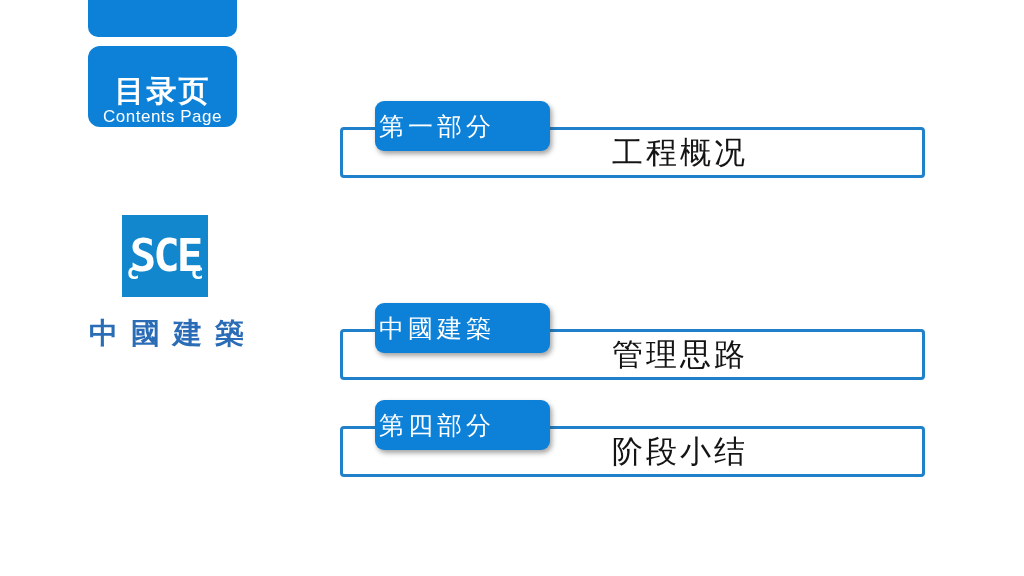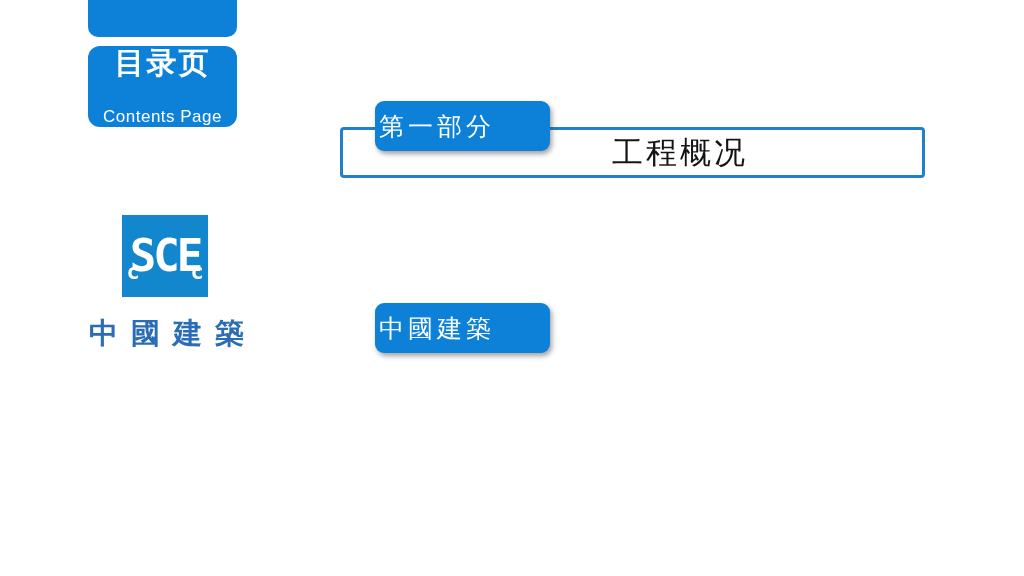--- a/index.html
+++ b/index.html
@@ -16,29 +16,29 @@
     overflow:hidden;font-family:"Liberation Sans","DejaVu Sans",sans-serif;
   }
   
   .corner-tab-top{
     position:absolute;left:88px;top:-16px;width:149px;height:53px;
     background:var(--primary-blue);border-radius:10px;
   }
   .contents-tab{
     position:absolute;left:88px;top:46px;width:149px;height:81px;
     background:var(--primary-blue);border-radius:12px;
-    display:flex;flex-direction:column;align-items:center;justify-content:space-between;
+    display:flex;flex-direction:column;align-items:center;justify-content:flex-end;
     color:#ffffff;
   }
   .contents-tab .cn{
     font-family:"Liberation Serif","DejaVu Serif",serif;
     font-size:30px;font-weight:600;line-height:1.1;letter-spacing:2px;
   }
   .contents-tab .en{
-    font-size:17px;font-weight:400;margin-top:6px;letter-spacing:0.5px;
+    font-size:17px;font-weight:400;margin-top:0;letter-spacing:0.5px;
   }
   
   .logo-mark{
     position:absolute;left:122px;top:215px;width:86px;height:82px;display:block;
   }
   .wordmark{
     position:absolute;left:76px;top:318px;width:180px;
     text-align:center;color:var(--wordmark-blue);
     font-family:"Liberation Serif","DejaVu Serif",serif;
     font-size:29px;font-weight:800;letter-spacing:13px;line-height:1.1;
@@ -99,19 +99,30 @@
     <div class="title-box">
       <span class="title">工程概况</span>
     </div>
     <div class="part-button">
       <span class="part-label">第一部分</span>
     </div>
   </div>
 
 
   <div class="toc-row r3">
+    <div class="title-box">
+      <span class="title">管理思路</span>
+    </div>
     <div class="part-button">
       <span class="part-label">中國建築</span>
     </div>
   </div>
 
+  <div class="toc-row r4">
+    <div class="title-box">
+      <span class="title">阶段小结</span>
+    </div>
+    <div class="part-button">
+      <span class="part-label">第四部分</span>
+    </div>
+  </div>
 
 </div>
 
 </body></html>

